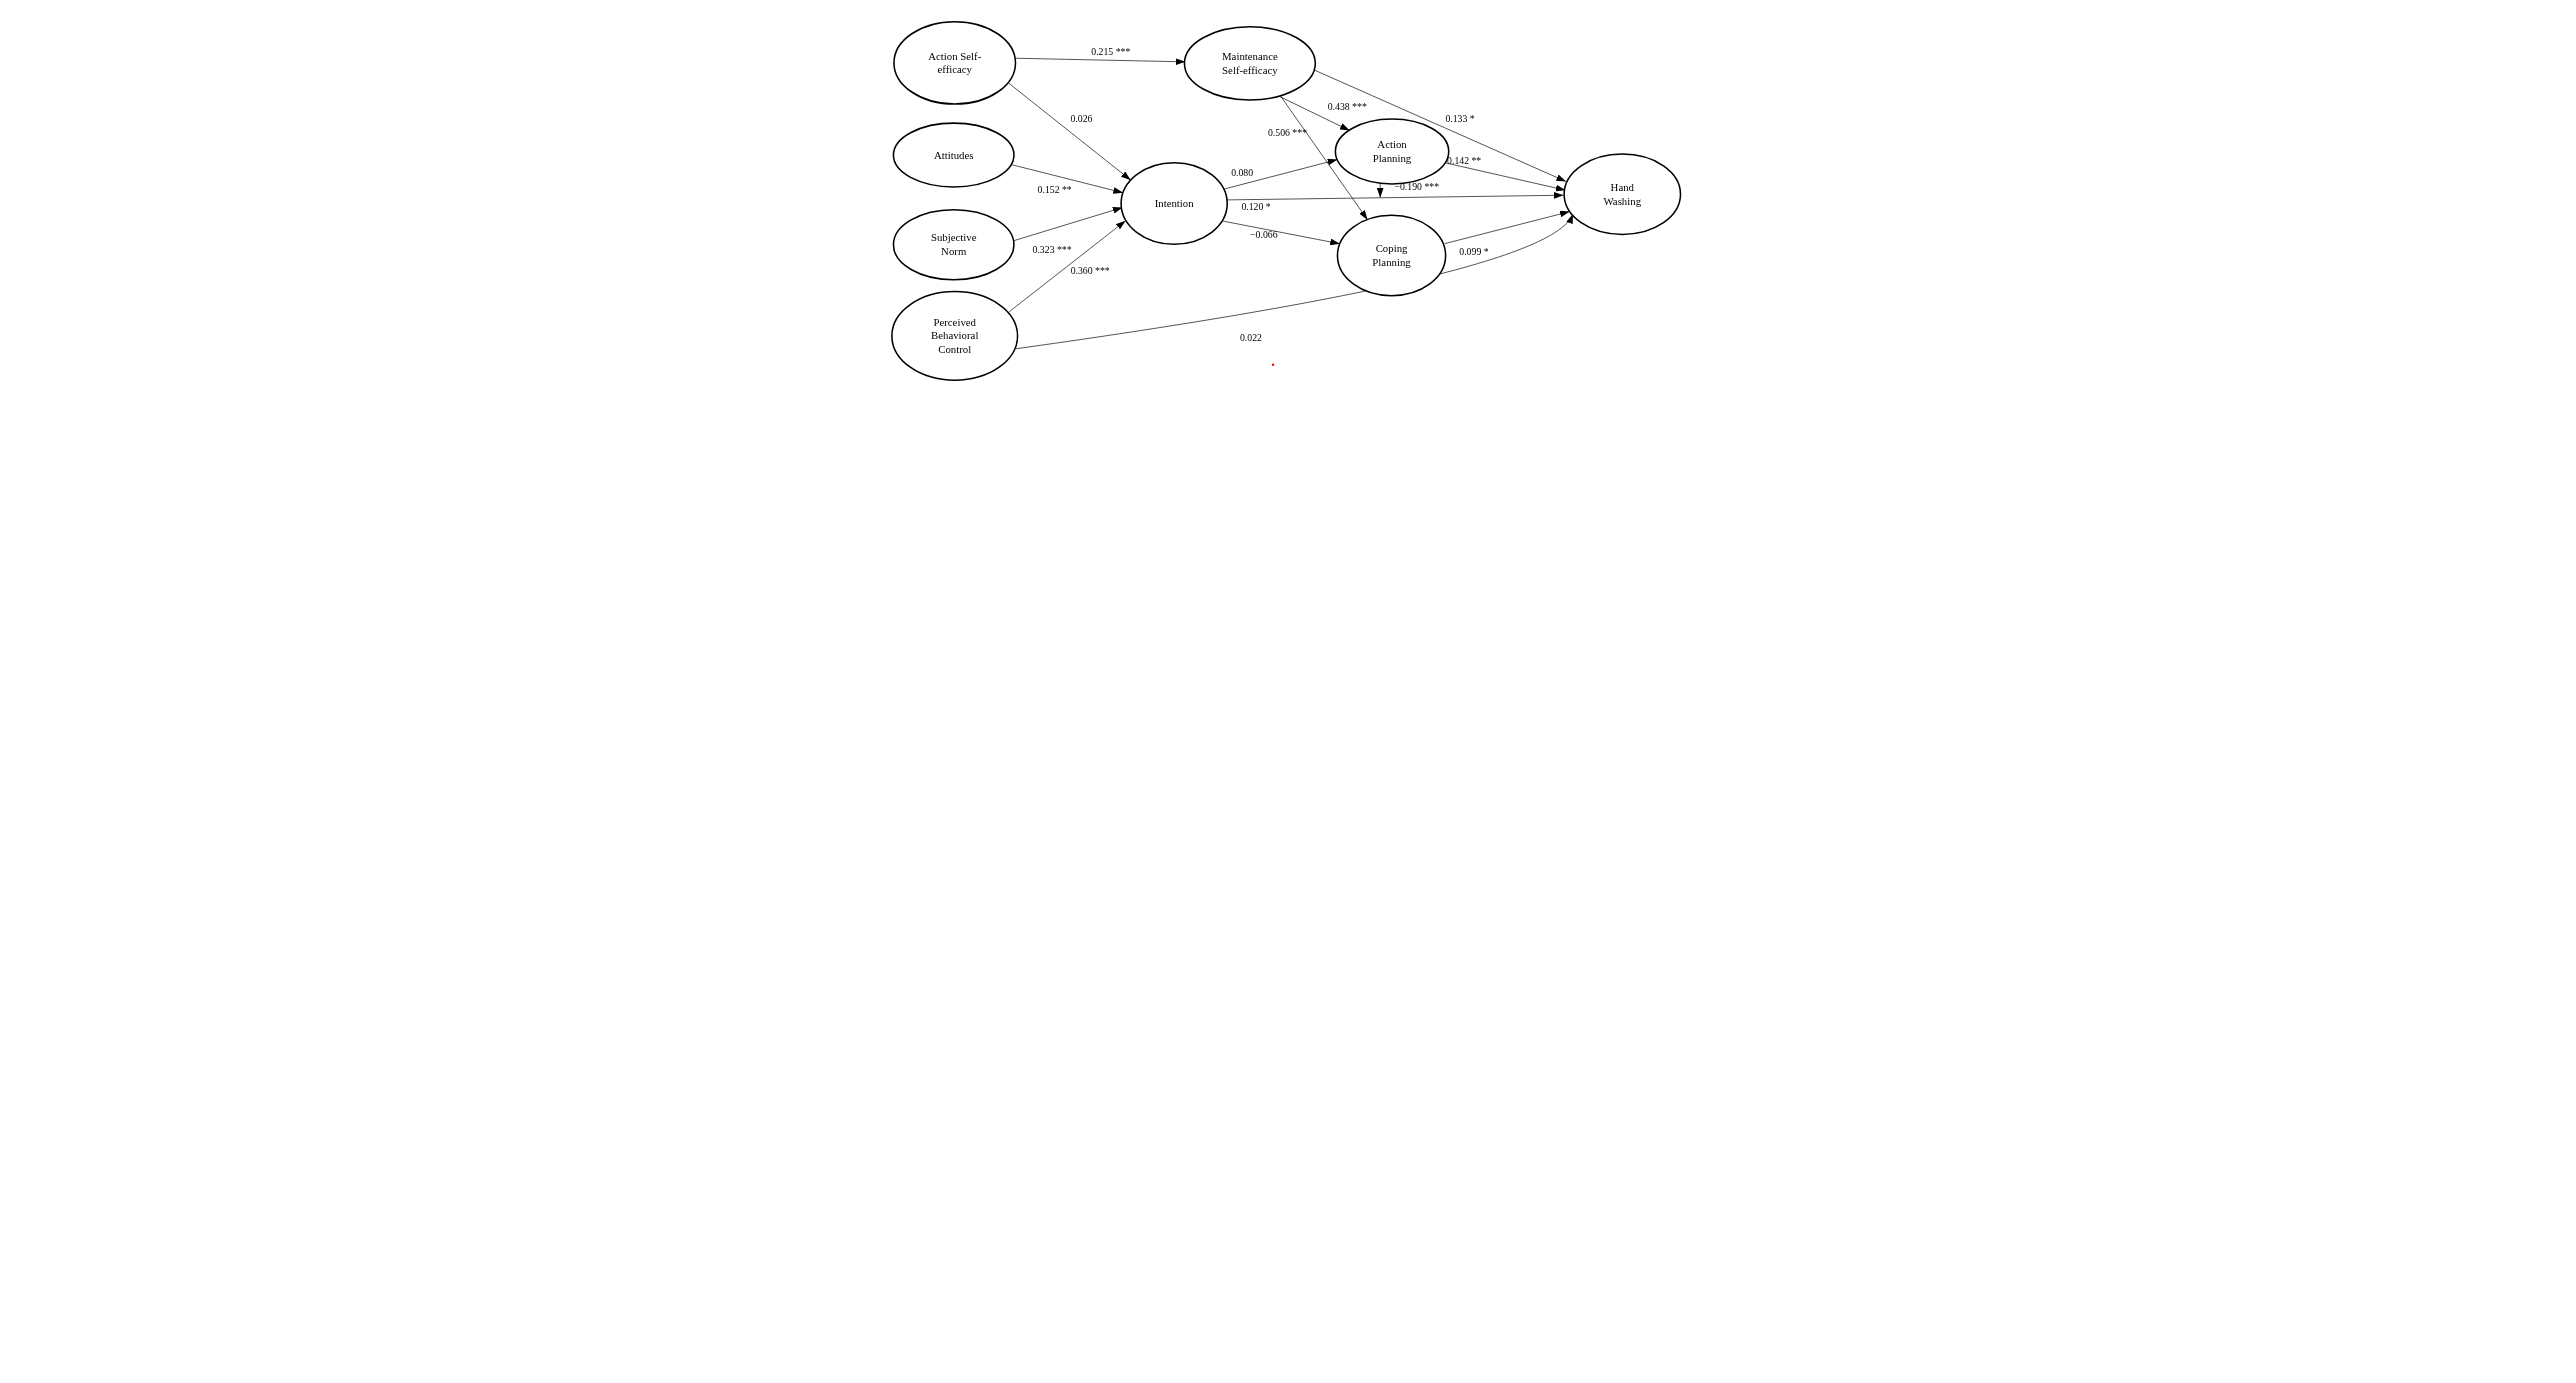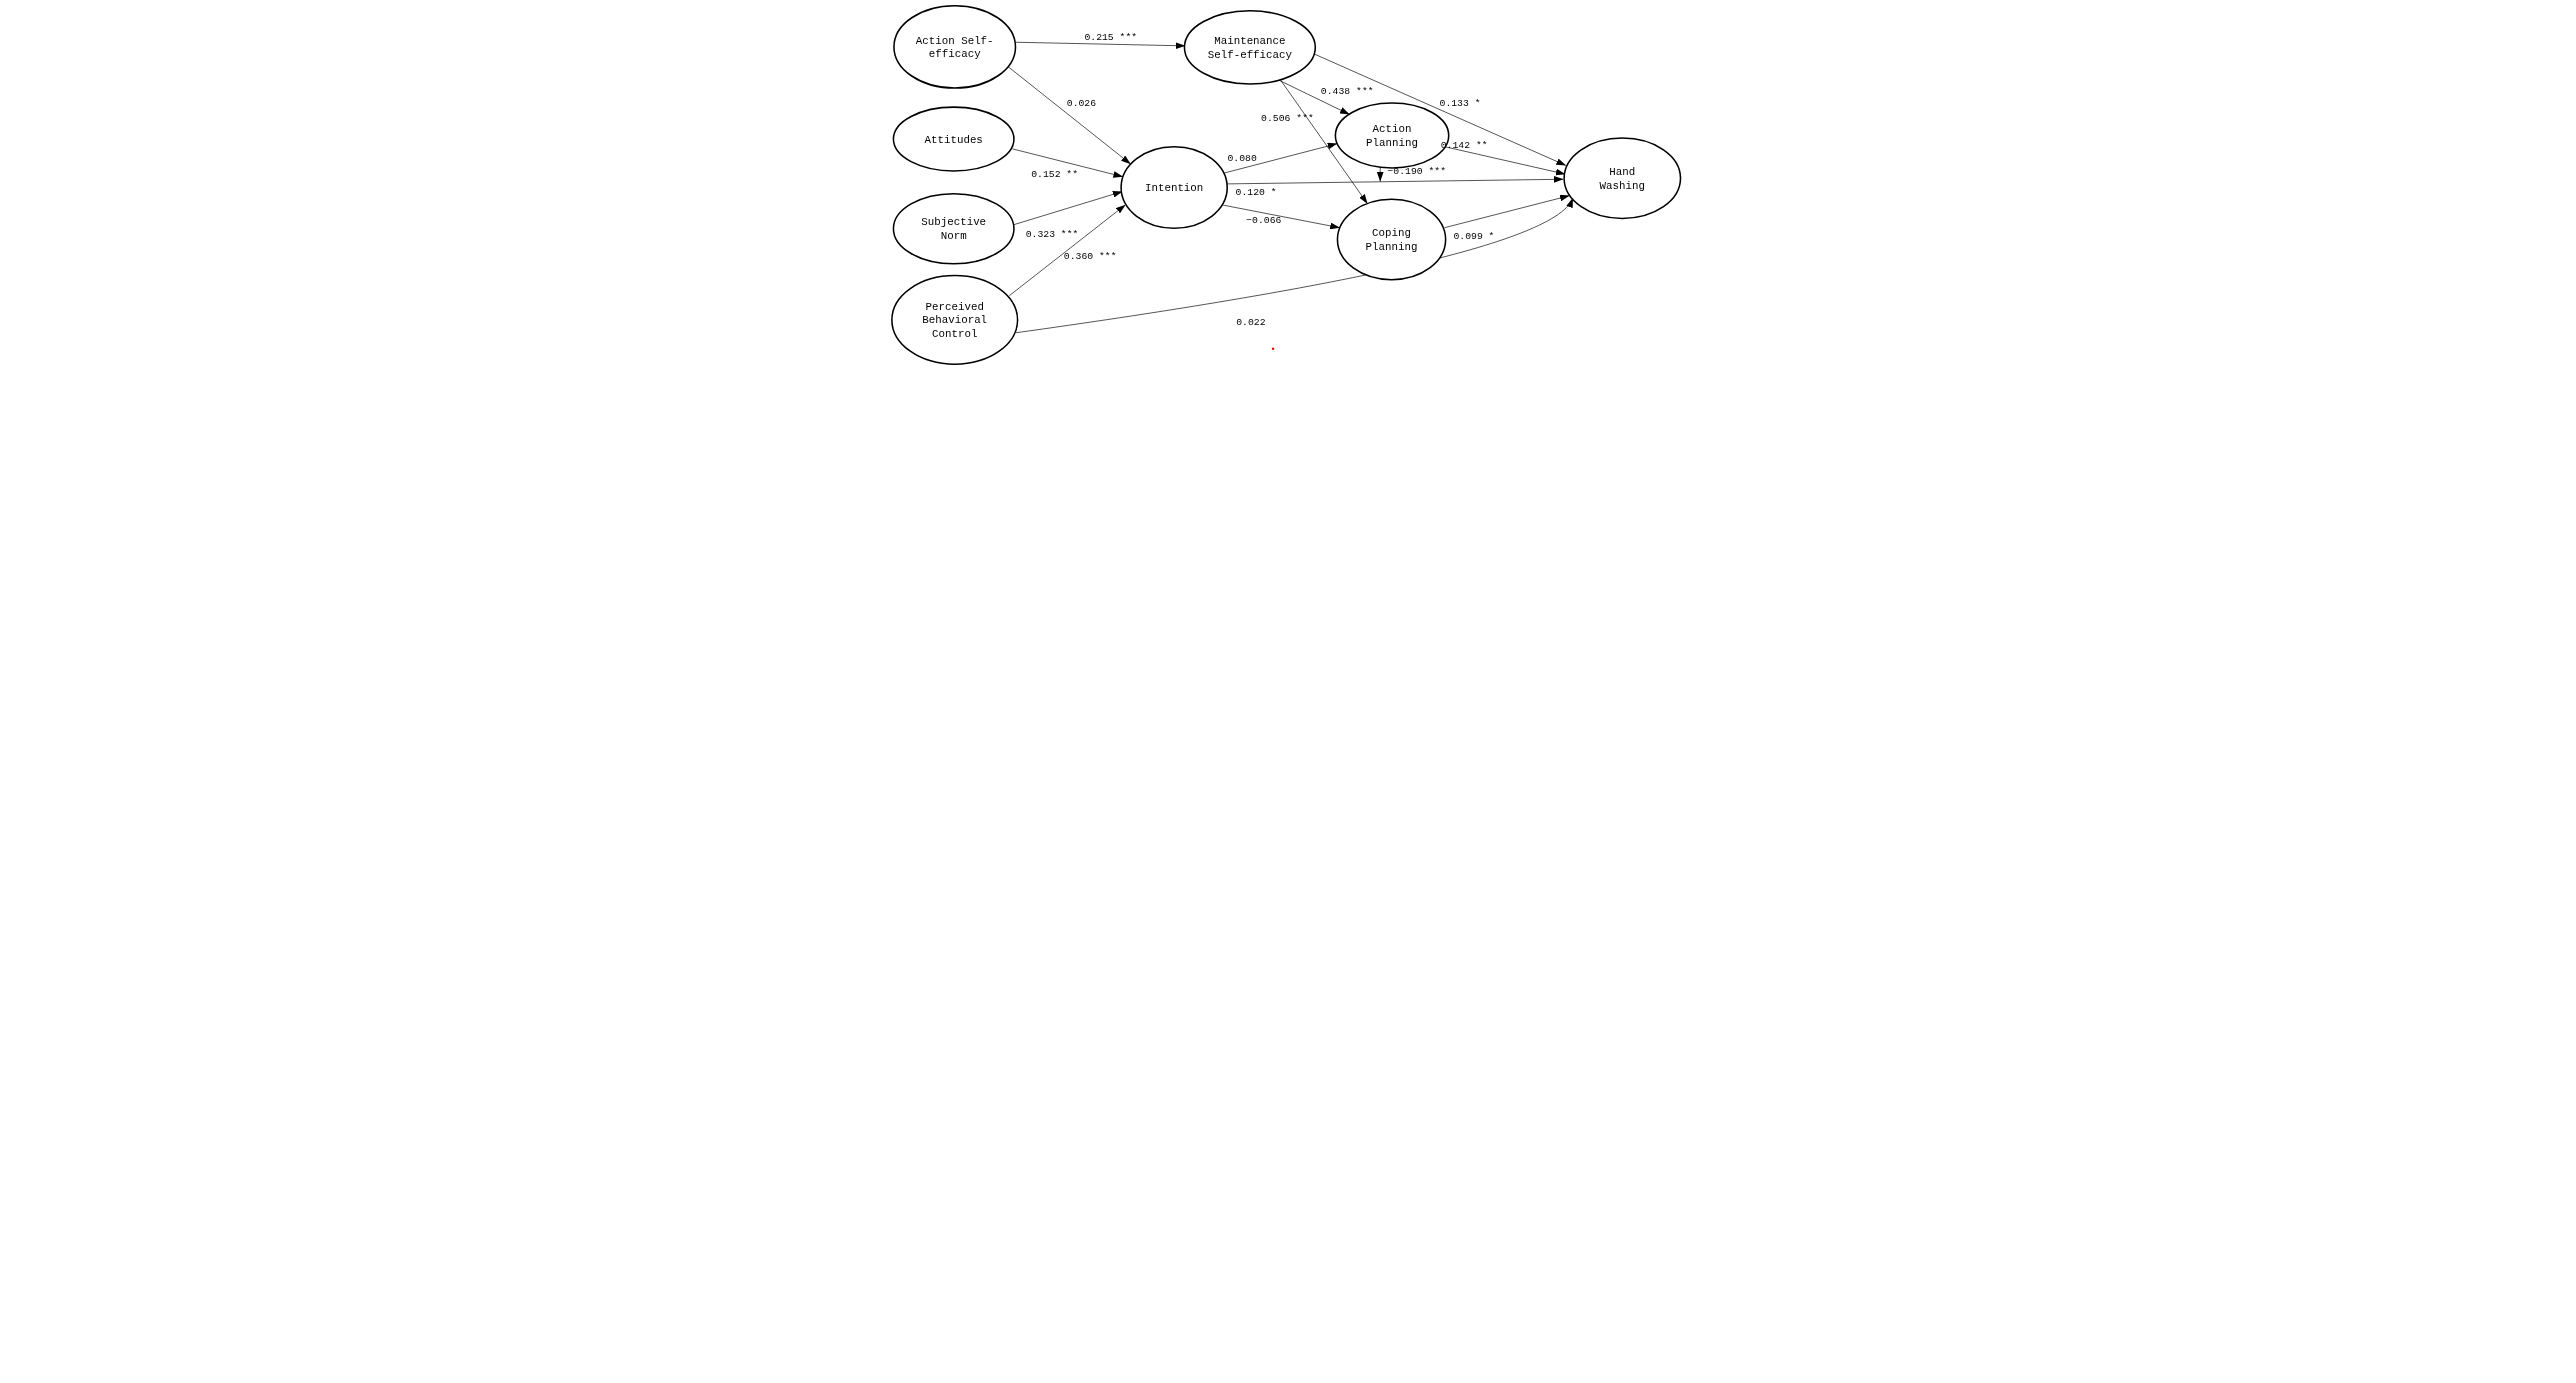--- a/index.html
+++ b/index.html
@@ -1,18 +1,18 @@
 <!DOCTYPE html>
 <html style="font-size:8.2px"><head>
 <meta charset="utf-8">
 <style>
   html,body{margin:0;padding:0;background:#ffffff;}
   .figure-wrap{
-    width:808px;height:375px;margin:0 auto;background:#ffffff;
-    font-family:Liberation Mono, monospace;
+    width:808px;height:375px;margin:16px auto;background:#ffffff;
+    font-family:Liberation Serif, serif;
   }
   svg{display:block;width:100%;height:100%;}
   .node-ellipse{fill:#ffffff;stroke:#000000;stroke-width:3px;}
   .node-label{font-size:21px;fill:#000000;text-anchor:middle;}
   .path-line{stroke:#000000;stroke-width:1.3px;fill:none;}
   .coef-label{font-size:19px;fill:#000000;text-anchor:middle;}
 </style>
 </head>
 <body>
 

